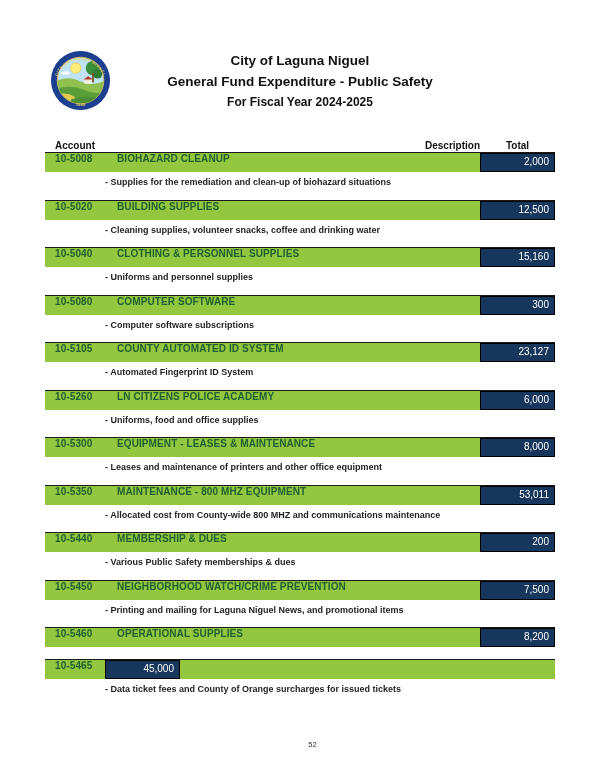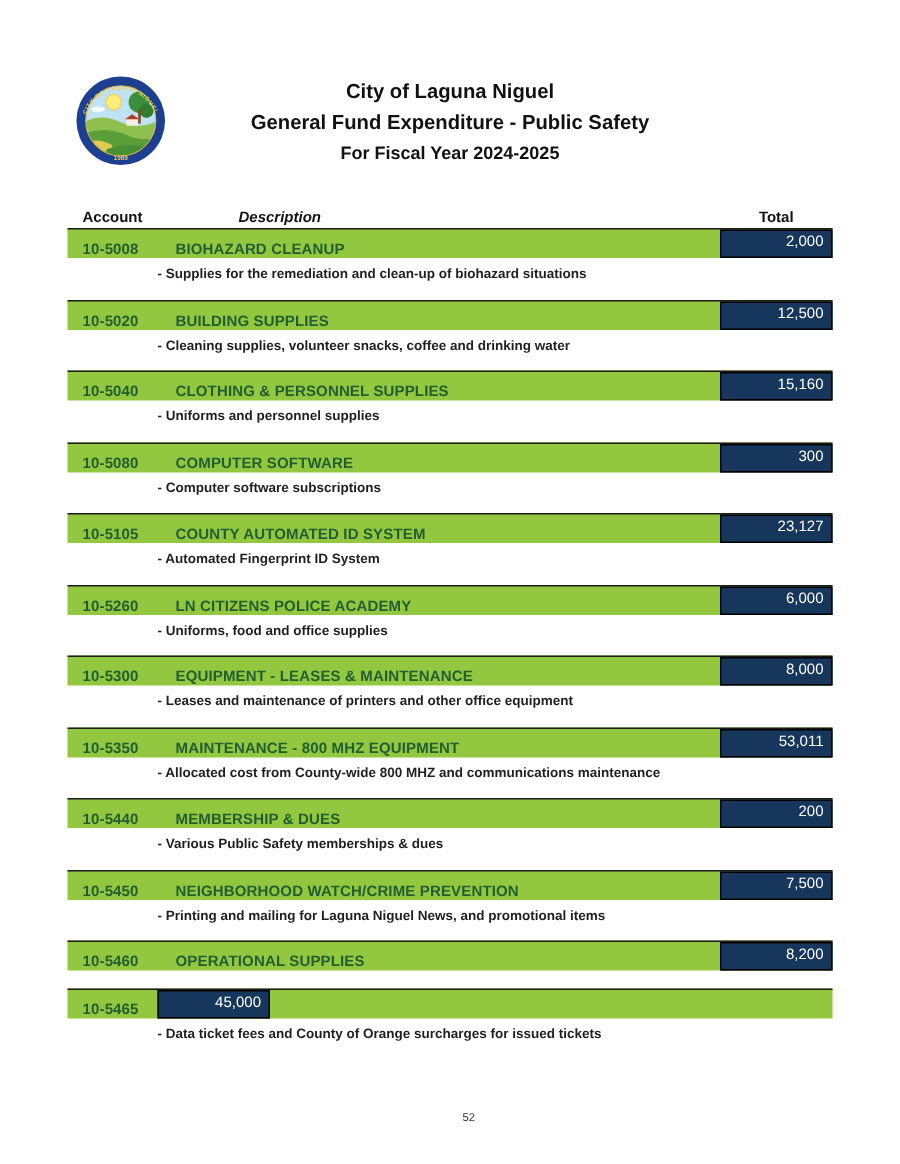--- a/index.html
+++ b/index.html
@@ -12,28 +12,28 @@
     overflow:hidden;
   }
   
   .hdr{position:relative;padding-top:50px;height:63px;}
   .seal{position:absolute;left:50px;top:50px;width:61px;height:61px;}
   .titles{text-align:center;line-height:21px;}
   .t1,.t2{font-size:13.5px;font-weight:bold;color:#111;}
   .t3{font-size:12px;font-weight:bold;color:#111;text-align:center;}
   
   .table{margin:25px 45px 0 45px;}
-  .thead{display:flex;align-items:flex-end;font-size:10px;font-weight:bold;color:#111;height:13px;margin-bottom:1px;gap:44px;}
+  .thead{display:flex;align-items:flex-end;font-size:10px;font-weight:bold;color:#111;height:13px;margin-bottom:1px;}
   .thead .h-acct{width:60px;padding-left:10px;}
-  .thead .h-desc{flex:1;text-align:left;font-style:italic;}
+  .thead .h-desc{flex:1;text-align:right;}
   .thead .h-total{width:75px;text-align:center;}
   
   .row-block{margin-bottom:11.5px;}
   .bar{
-    display:flex;align-items:flex-end;
+    display:flex;align-items:flex-start;
     height:19px;
     background:var(--row-green,#92c73f);
     border-top:1px solid #1a1a1a;
   }
   .acct{
     margin-left:10px;width:50px;
     font-size:10px;font-weight:bold;color:var(--row-text-green,#215e31);
     letter-spacing:.1px;white-space:nowrap;
   }
   .rtitle{

